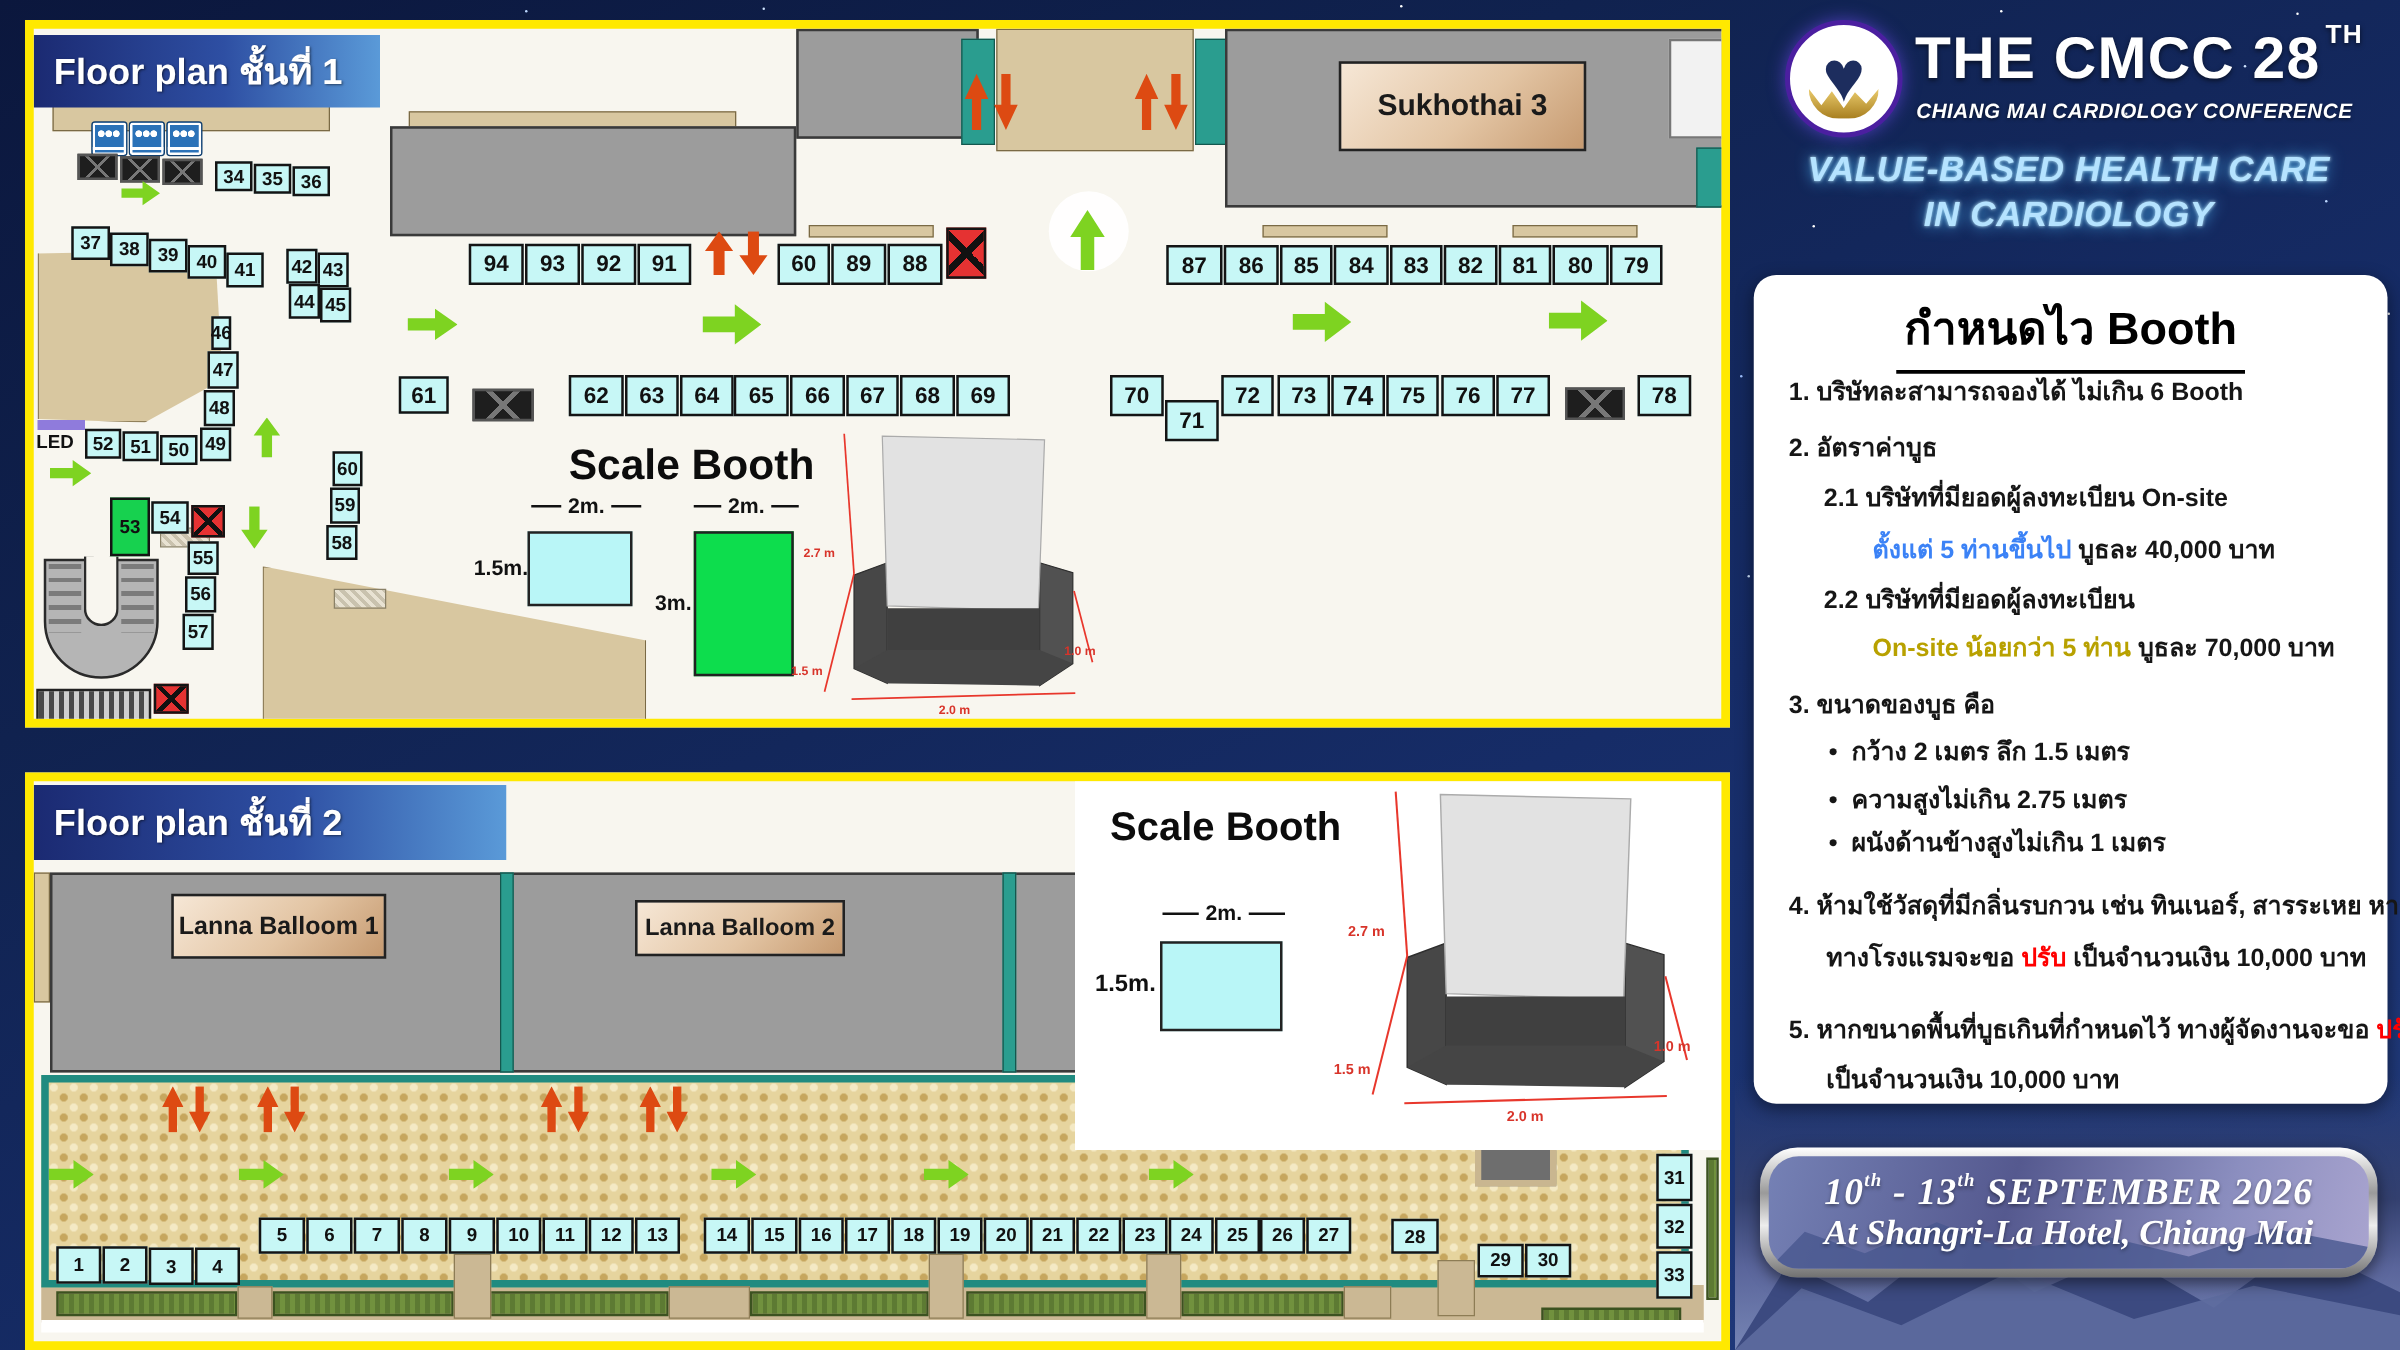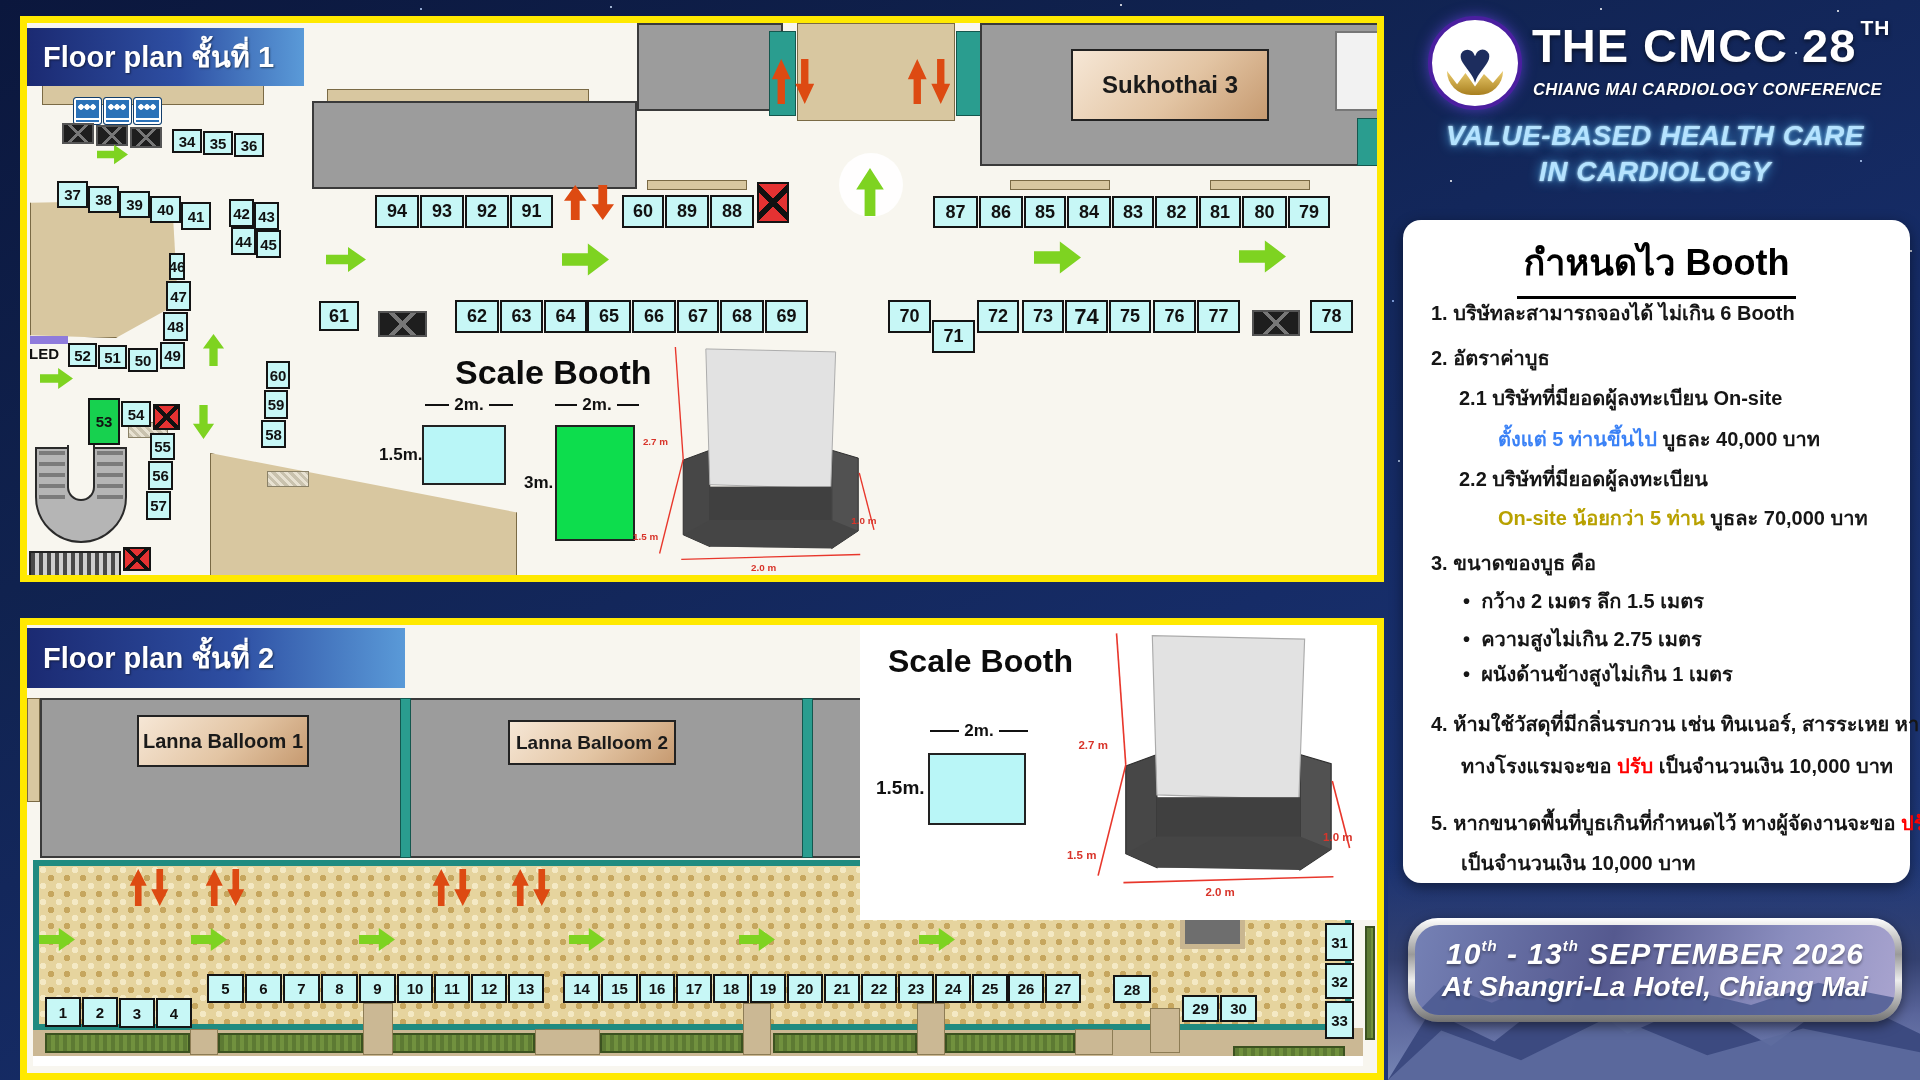--- a/index.html
+++ b/index.html
@@ -86,21 +86,21 @@
   #booking .btitle{position:absolute;top:14px;left:0;right:0;text-align:center;}
   #booking .btitle span{display:inline-block;font-size:36px;font-weight:bold;color:#000;border-bottom:3px solid #000;padding:0 6px 5px;}
   .rule{position:absolute;font-weight:bold;font-size:20px;color:#161616;white-space:nowrap;}
   .hl-orange{color:#3b82f6;}
   .hl-gold{color:#b8a100;}
   .hl-red{color:#ff0000;}
   .bullet:before{content:"\2022\a0\a0";}
   
   #datebar{position:absolute;left:1408px;top:918px;width:494px;height:104px;border-radius:30px;
         background:linear-gradient(180deg,#ffffff,#9a9a9a 35%,#ededed 60%,#707070);padding:7px;box-sizing:border-box;
-        box-shadow:0 4px 12px rgba(0,0,0,.5);}
+        box-shadow:0 4px 12px rgba(0,0,0,.5);font-family:Liberation Serif, serif;}
   #datebar .inner{width:100%;height:100%;border-radius:24px;overflow:hidden;position:relative;
         background:linear-gradient(105deg,#7581b5 0%,#55598f 40%,#8b8ebf 75%,#a9a4cf 100%);
         display:flex;flex-direction:column;align-items:center;justify-content:center;color:#fff;}
   #datebar .mtn{position:absolute;inset:auto 0 0 0;height:55%;background:#49578e;opacity:.8;
         clip-path:polygon(0 100%,6% 40%,16% 75%,28% 25%,40% 70%,55% 45%,70% 80%,84% 35%,100% 65%,100% 100%);}
   .dateline{position:relative;font-style:italic;font-weight:800;font-size:30px;letter-spacing:1px;text-shadow:0 2px 3px rgba(0,0,0,.4);}
   .dateline .sup{font-size:15px;vertical-align:top;}
   .venueline{position:relative;font-style:italic;font-weight:600;font-size:28px;text-shadow:0 2px 3px rgba(0,0,0,.4);}
   .mountains{position:absolute;left:1388px;top:860px;width:532px;height:220px;
         background:linear-gradient(180deg,rgba(20,35,90,0) 0%,#33406f 45%,#5a659b 70%,#7685b4 100%);}

